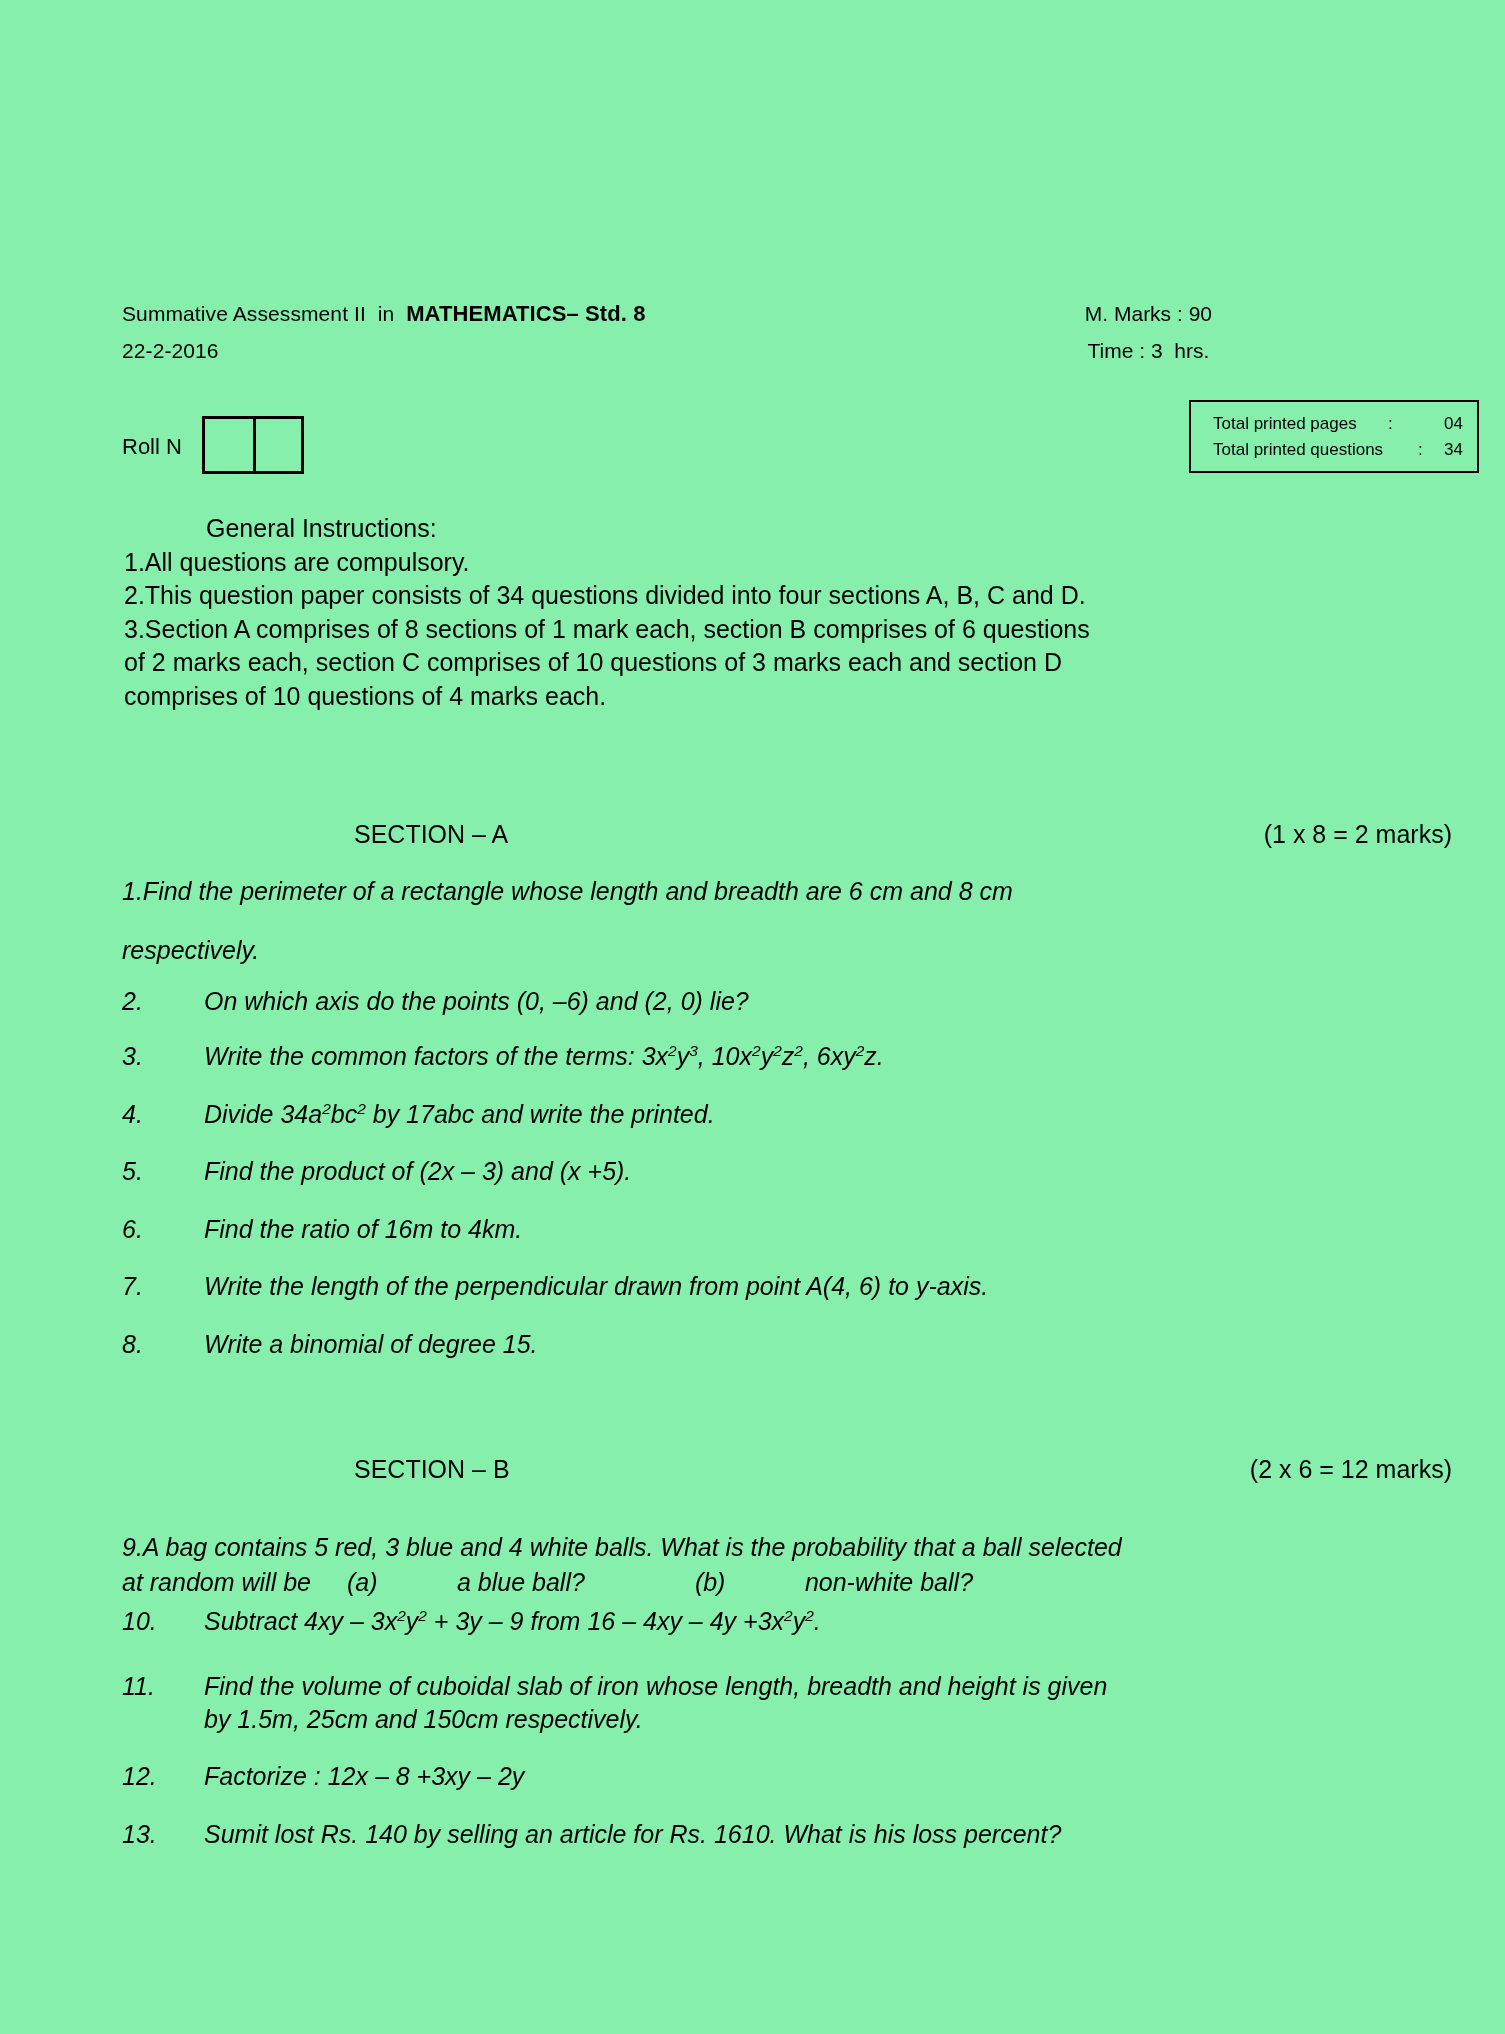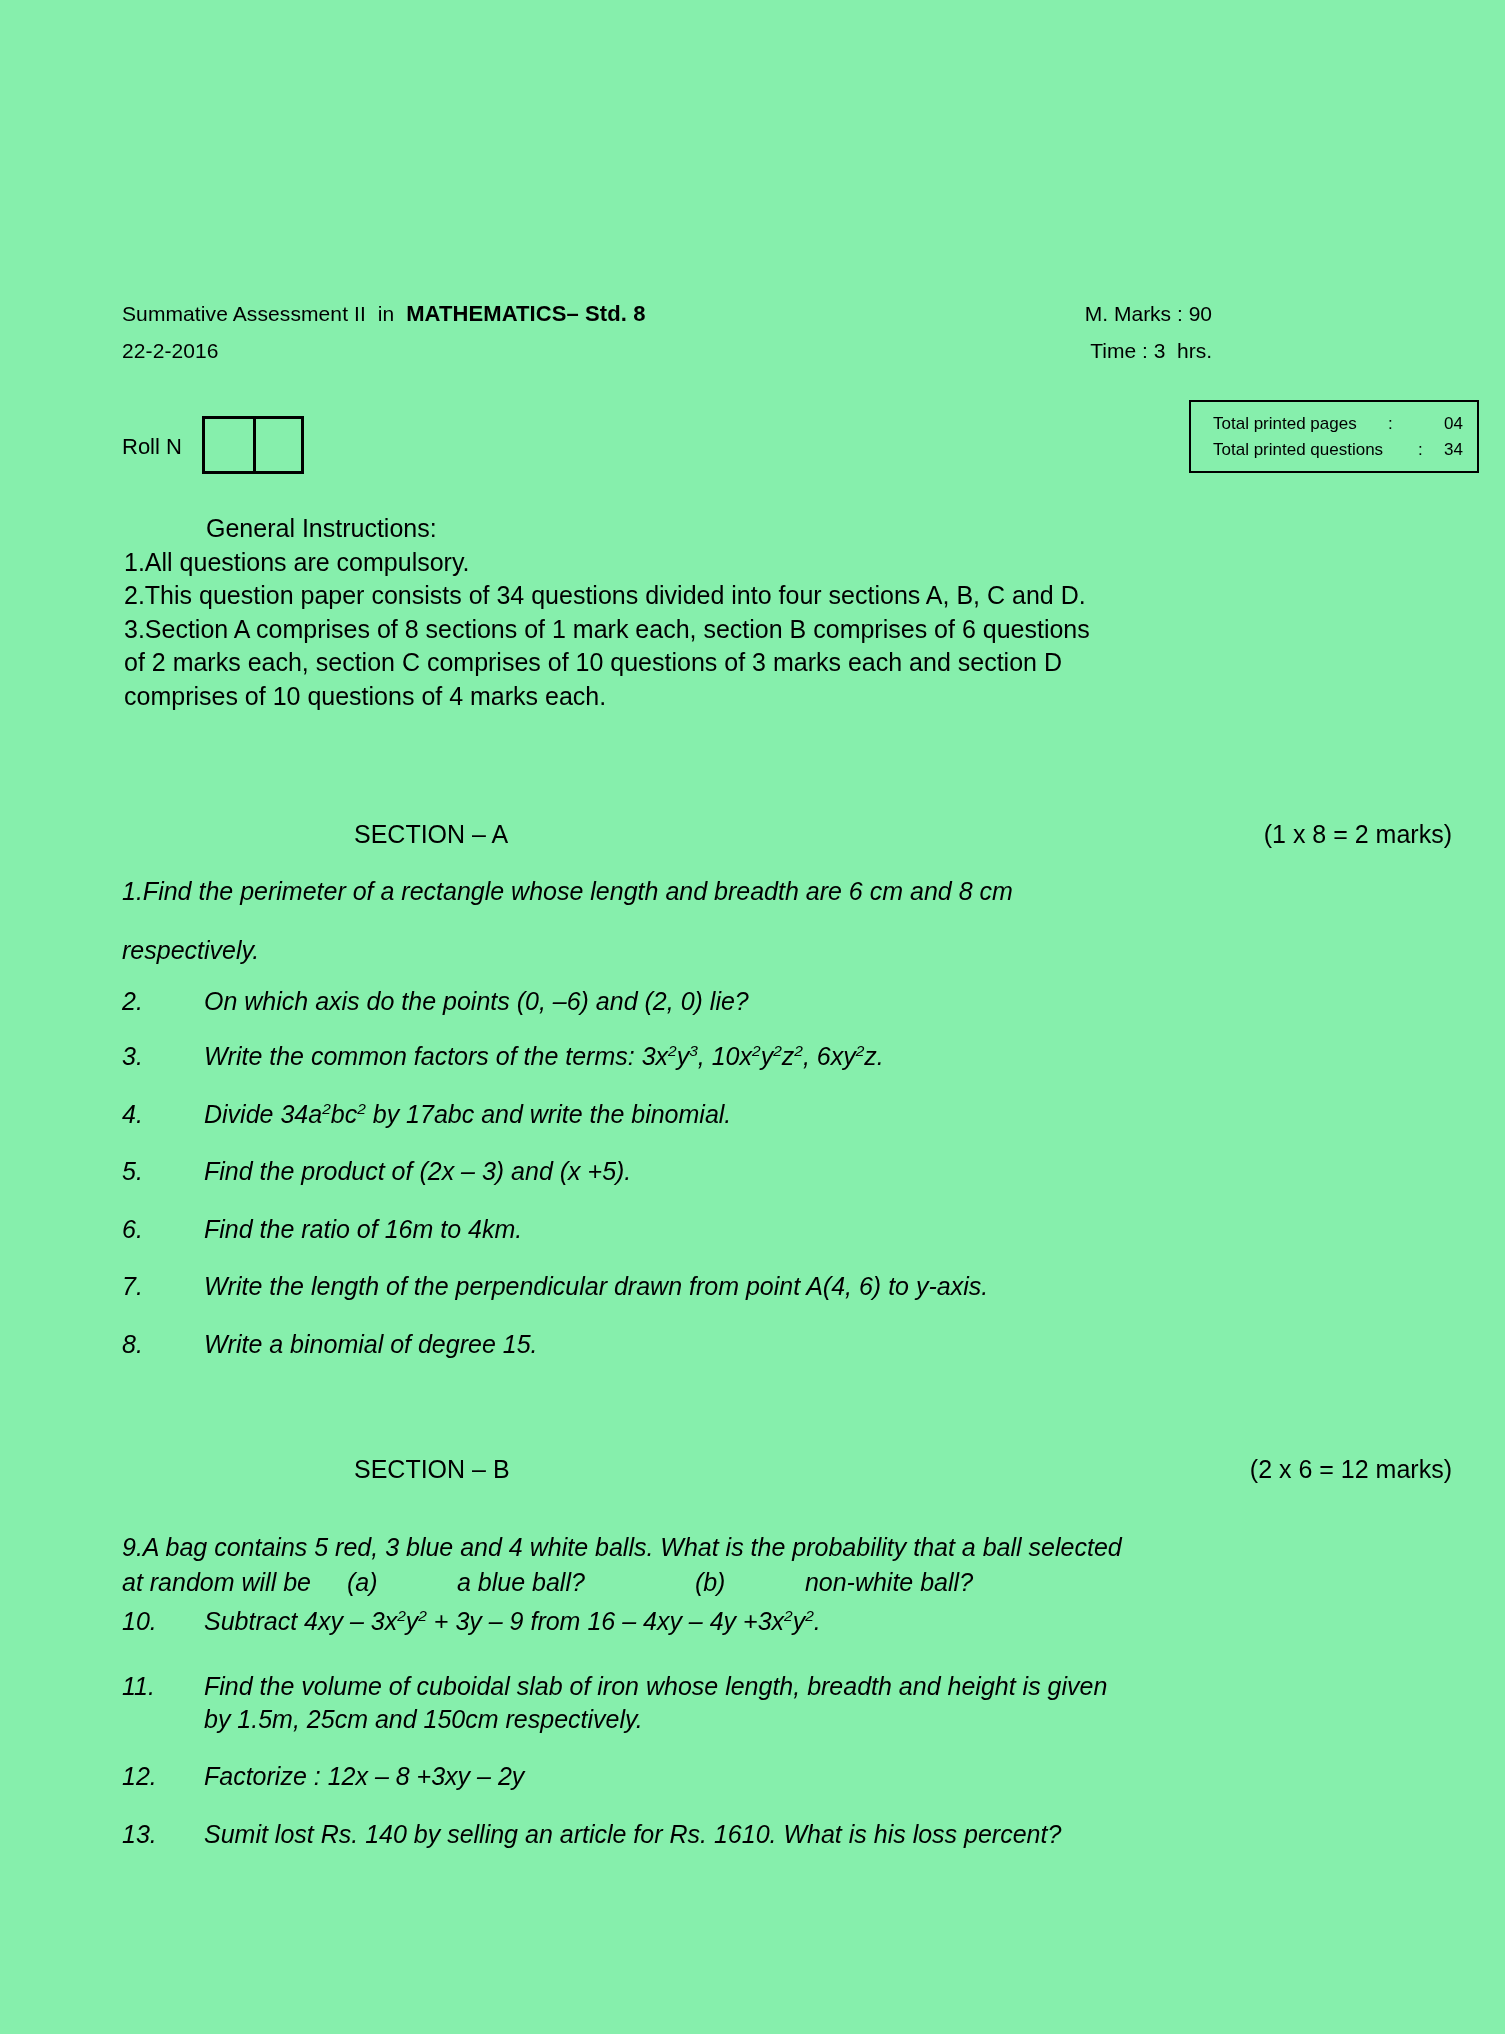--- a/index.html
+++ b/index.html
@@ -25,21 +25,21 @@
   .header-row {
     position: absolute;
     left: 122px;
     top: 295px;
     width: 1270px;
     display: flex;
     justify-content: space-between;
     align-items: flex-start;
   }
   .header-left { font-size: 21px; line-height: 37px; letter-spacing: .1px; }
-  .header-right { font-size: 21px; line-height: 37px; text-align: right; padding-right: 180px;}
+  .header-right { font-size: 21px; line-height: 37px; text-align: center; padding-right: 180px;}
   .subject { font-weight: bold; font-size: 22px; }
   .std { font-weight: bold; font-size: 22px; }
   .hdr-line { white-space: pre; }
 
   
   .roll-wrap {
     position: absolute;
     left: 122px;
     top: 420px;
     display: flex;
@@ -213,21 +213,21 @@
 
   <div class="q" id="q2">
     <span class="q-num">2.</span><span class="q-body">On which axis do the points (0, –6) and (2, 0) lie?</span>
   </div>
 
   <div class="q" id="q3">
     <span class="q-num">3.</span><span class="q-body"><span>Write the common factors of the terms:  3x</span><sup>2</sup><span>y</span><sup>3</sup><span>, 10x</span><sup>2</sup><span>y</span><sup>2</sup><span>z</span><sup>2</sup><span>, 6xy</span><sup>2</sup><span>z.</span></span>
   </div>
 
   <div class="q" id="q4">
-    <span class="q-num">4.</span><span class="q-body"><span>Divide   34a</span><sup>2</sup><span>bc</span><sup>2</sup><span>  by   17abc and write the binomial.</span></span>
+    <span class="q-num">4.</span><span class="q-body"><span>Divide   34a</span><sup>2</sup><span>bc</span><sup>2</sup><span>  by   17abc and write the printed.</span></span>
   </div>
 
   <div class="q" id="q5">
     <span class="q-num">5.</span><span class="q-body">Find the product of  (2x – 3) and (x +5).</span>
   </div>
 
   <div class="q" id="q6">
     <span class="q-num">6.</span><span class="q-body">Find the ratio of 16m to 4km.</span>
   </div>
 

